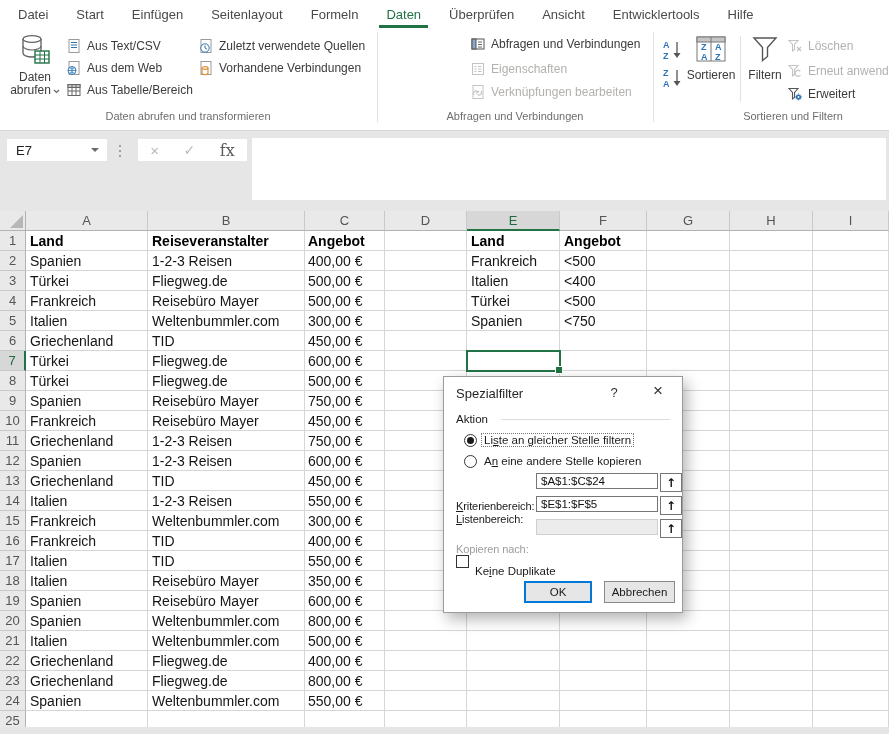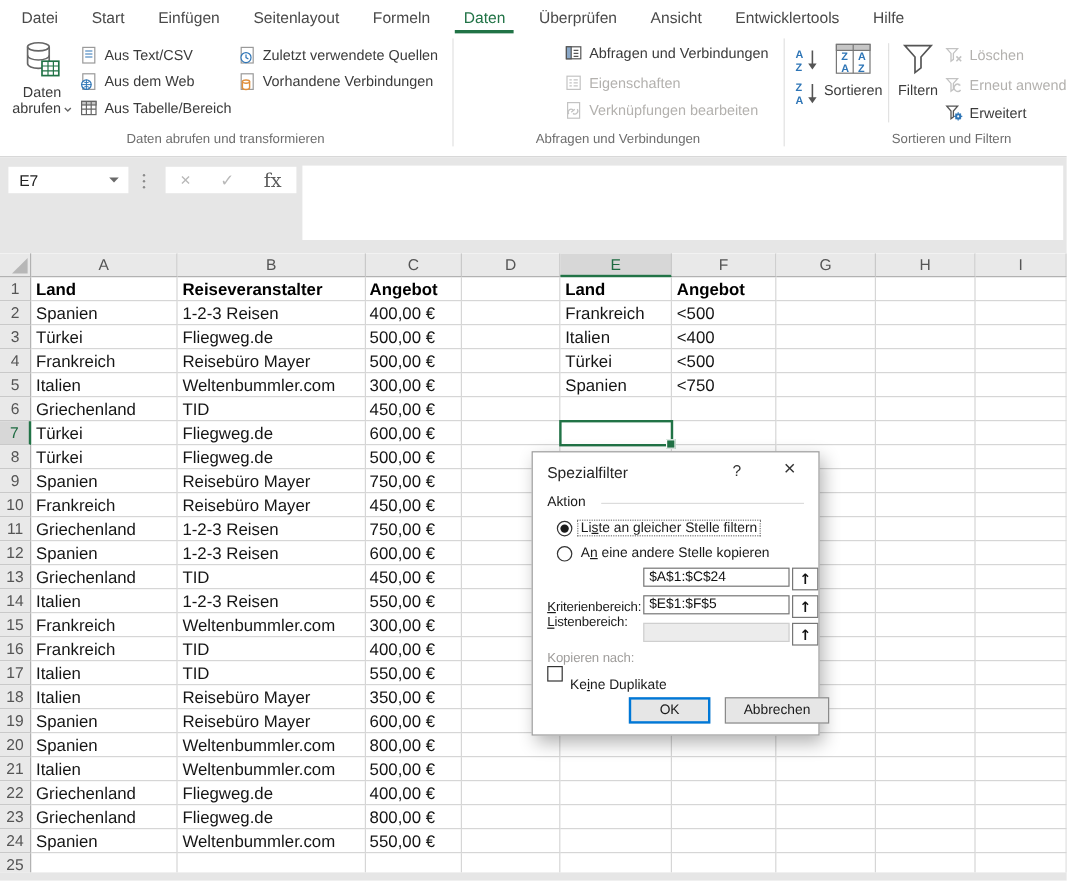--- a/index.html
+++ b/index.html
@@ -84,21 +84,21 @@
   background:#fff; display:flex; align-items:center; padding-left:4px; font-size:11.5px; color:#111; }
 .fld-input.off { background:#ececec; border-color:#cfcfcf; }
 .fld-btn { position:absolute; left:216px; width:22px; height:19px; border:1px solid #767676; background:#fff;
   display:flex; align-items:center; justify-content:center; font-family:"DejaVu Sans",sans-serif;
   font-weight:bold; font-size:12px; color:#111; }
 .cb { position:absolute; left:12px; top:178px; width:13px; height:13px; border:1px solid #333; background:#fff; }
 .cb-label { position:absolute; left:31px; top:188px; }
 .dlg-btn { position:absolute; top:204px; height:22px; display:flex; align-items:center; justify-content:center;
   background:#e6e6e6; font-size:11.5px; color:#1a1a1a; }
 .dlg-btn.ok { left:80px; width:68px; border:2px solid #0078d7; }
-.dlg-btn.cancel { left:160px; width:87px; border:1px solid #8a8a8a; }
+.dlg-btn.cancel { left:160px; width:71px; border:1px solid #8a8a8a; }
 .u { text-decoration:underline; }
 
 
 .icon16 { width:16px; height:16px; flex:none; }
 svg text { font-family:"Liberation Sans",sans-serif; }
 </style>
 </head>
 <body>
 
 <div id="tabbar">

